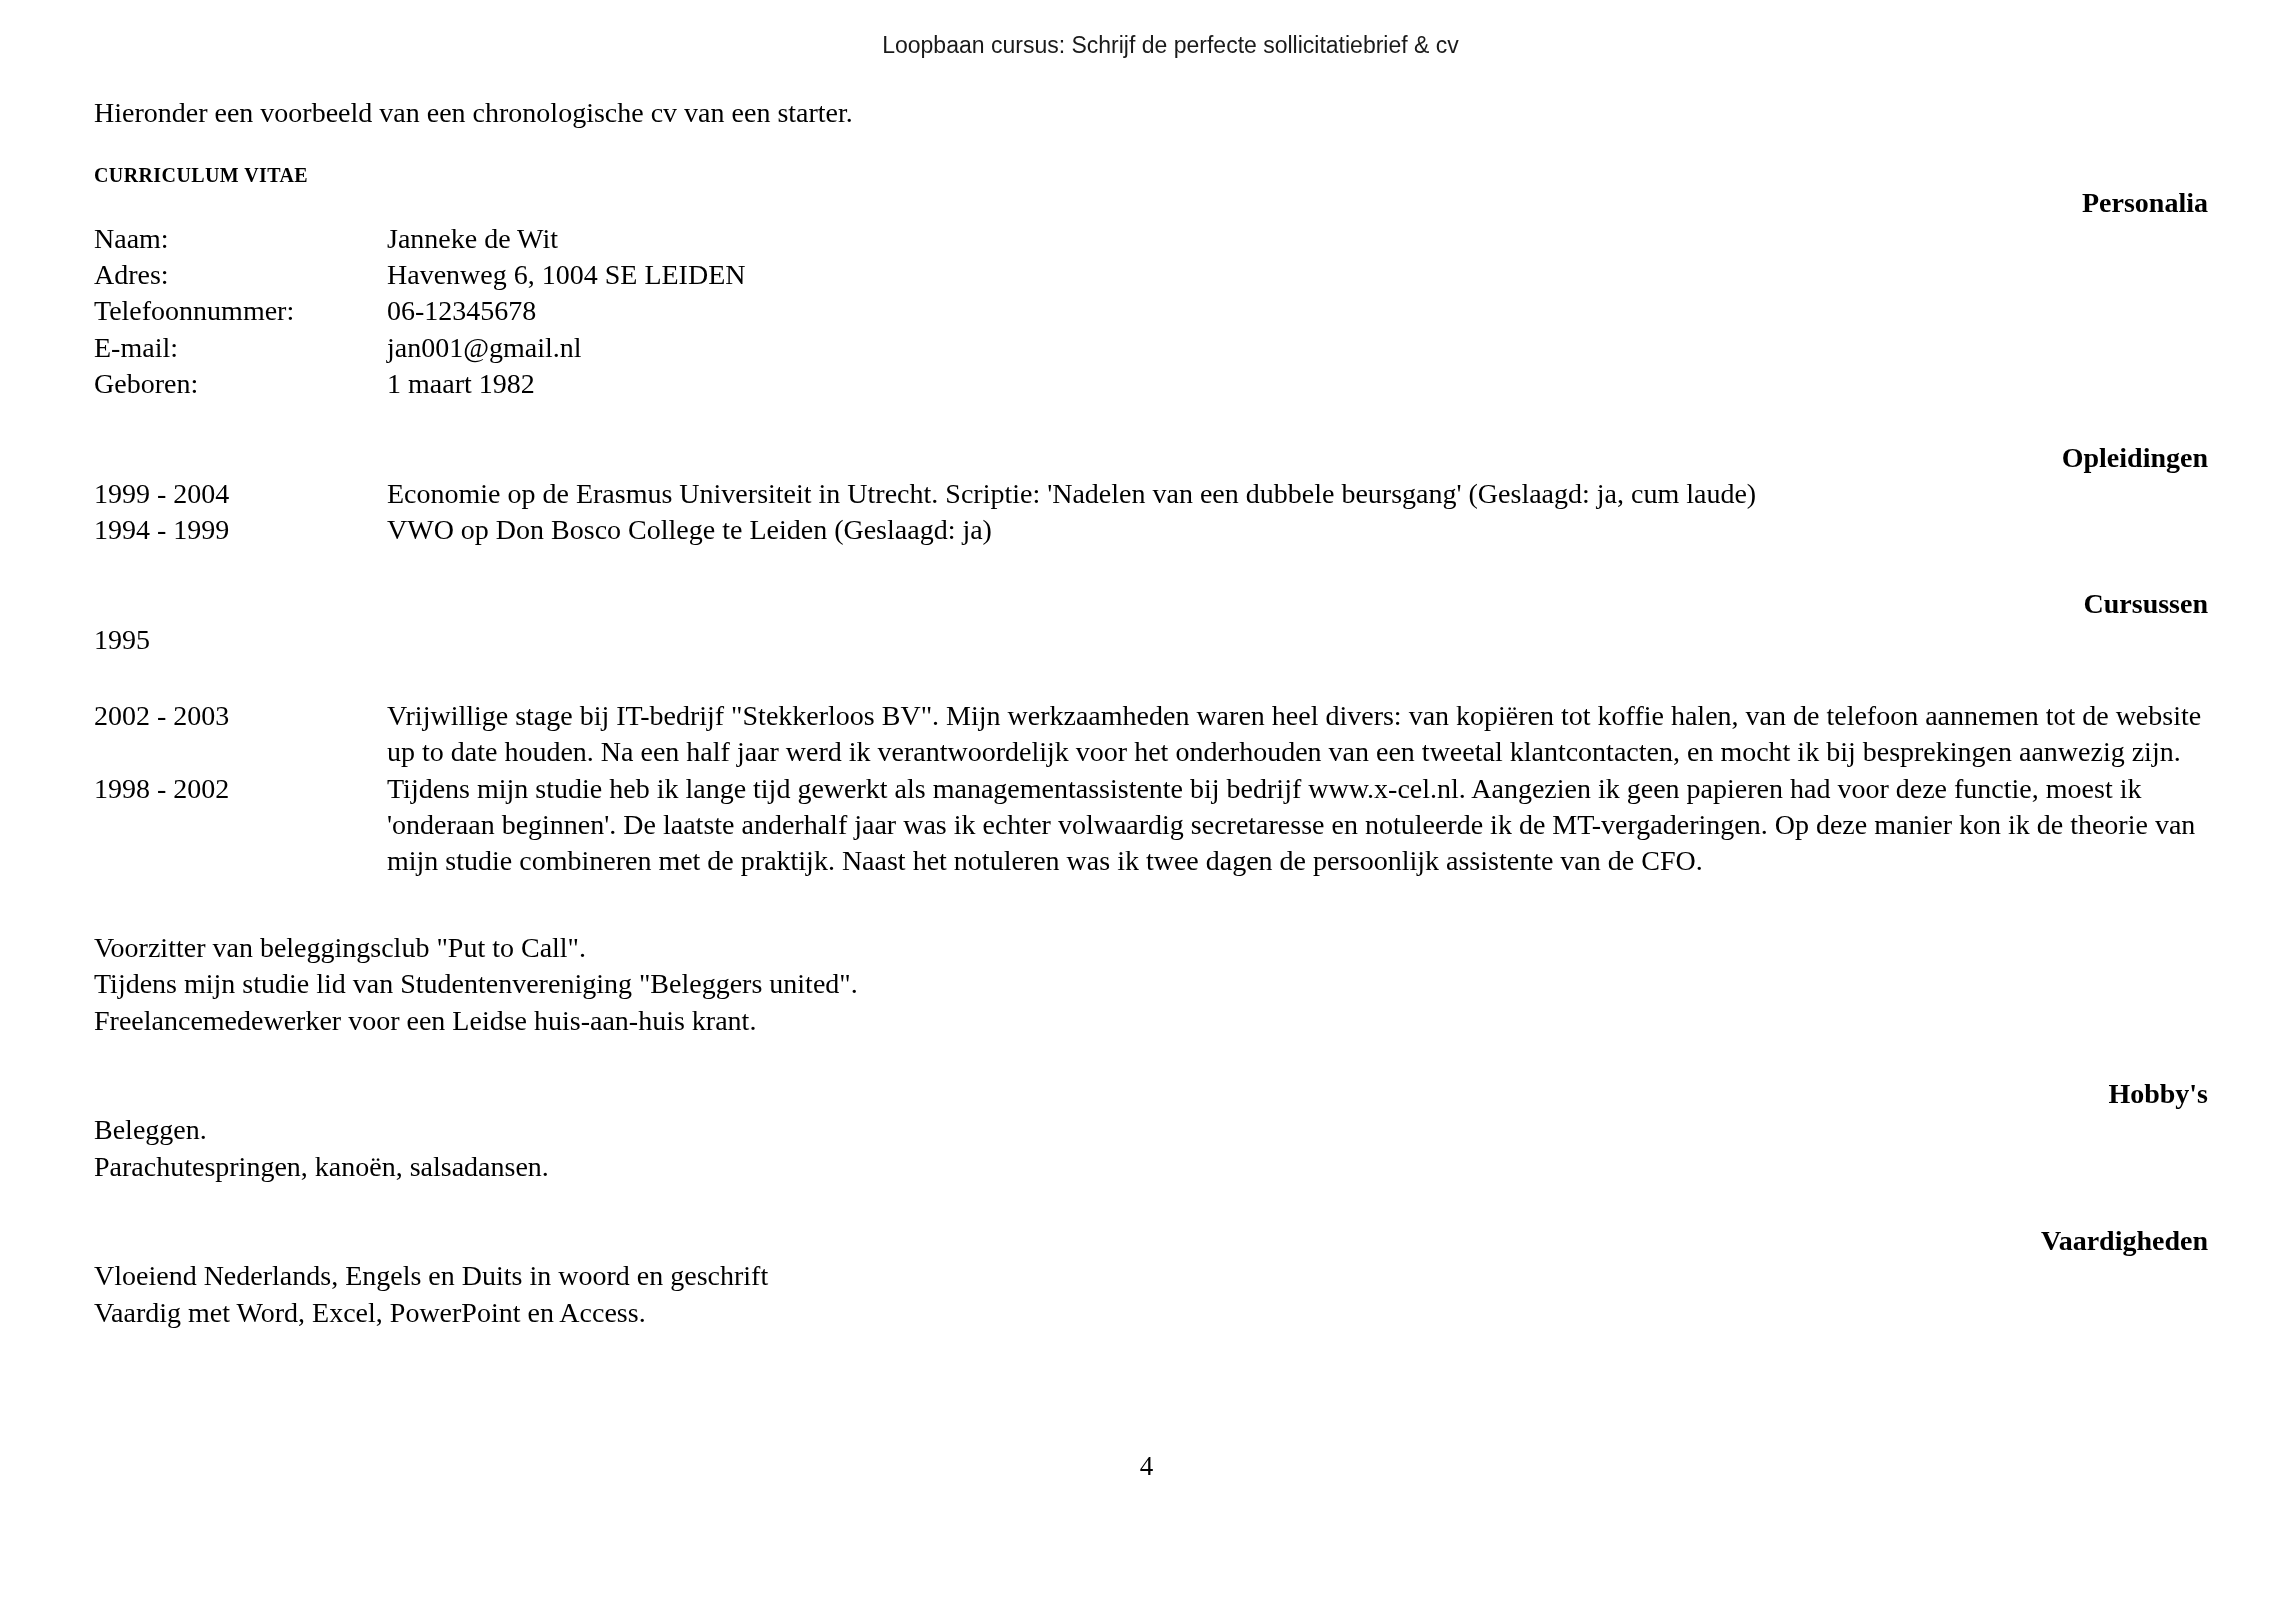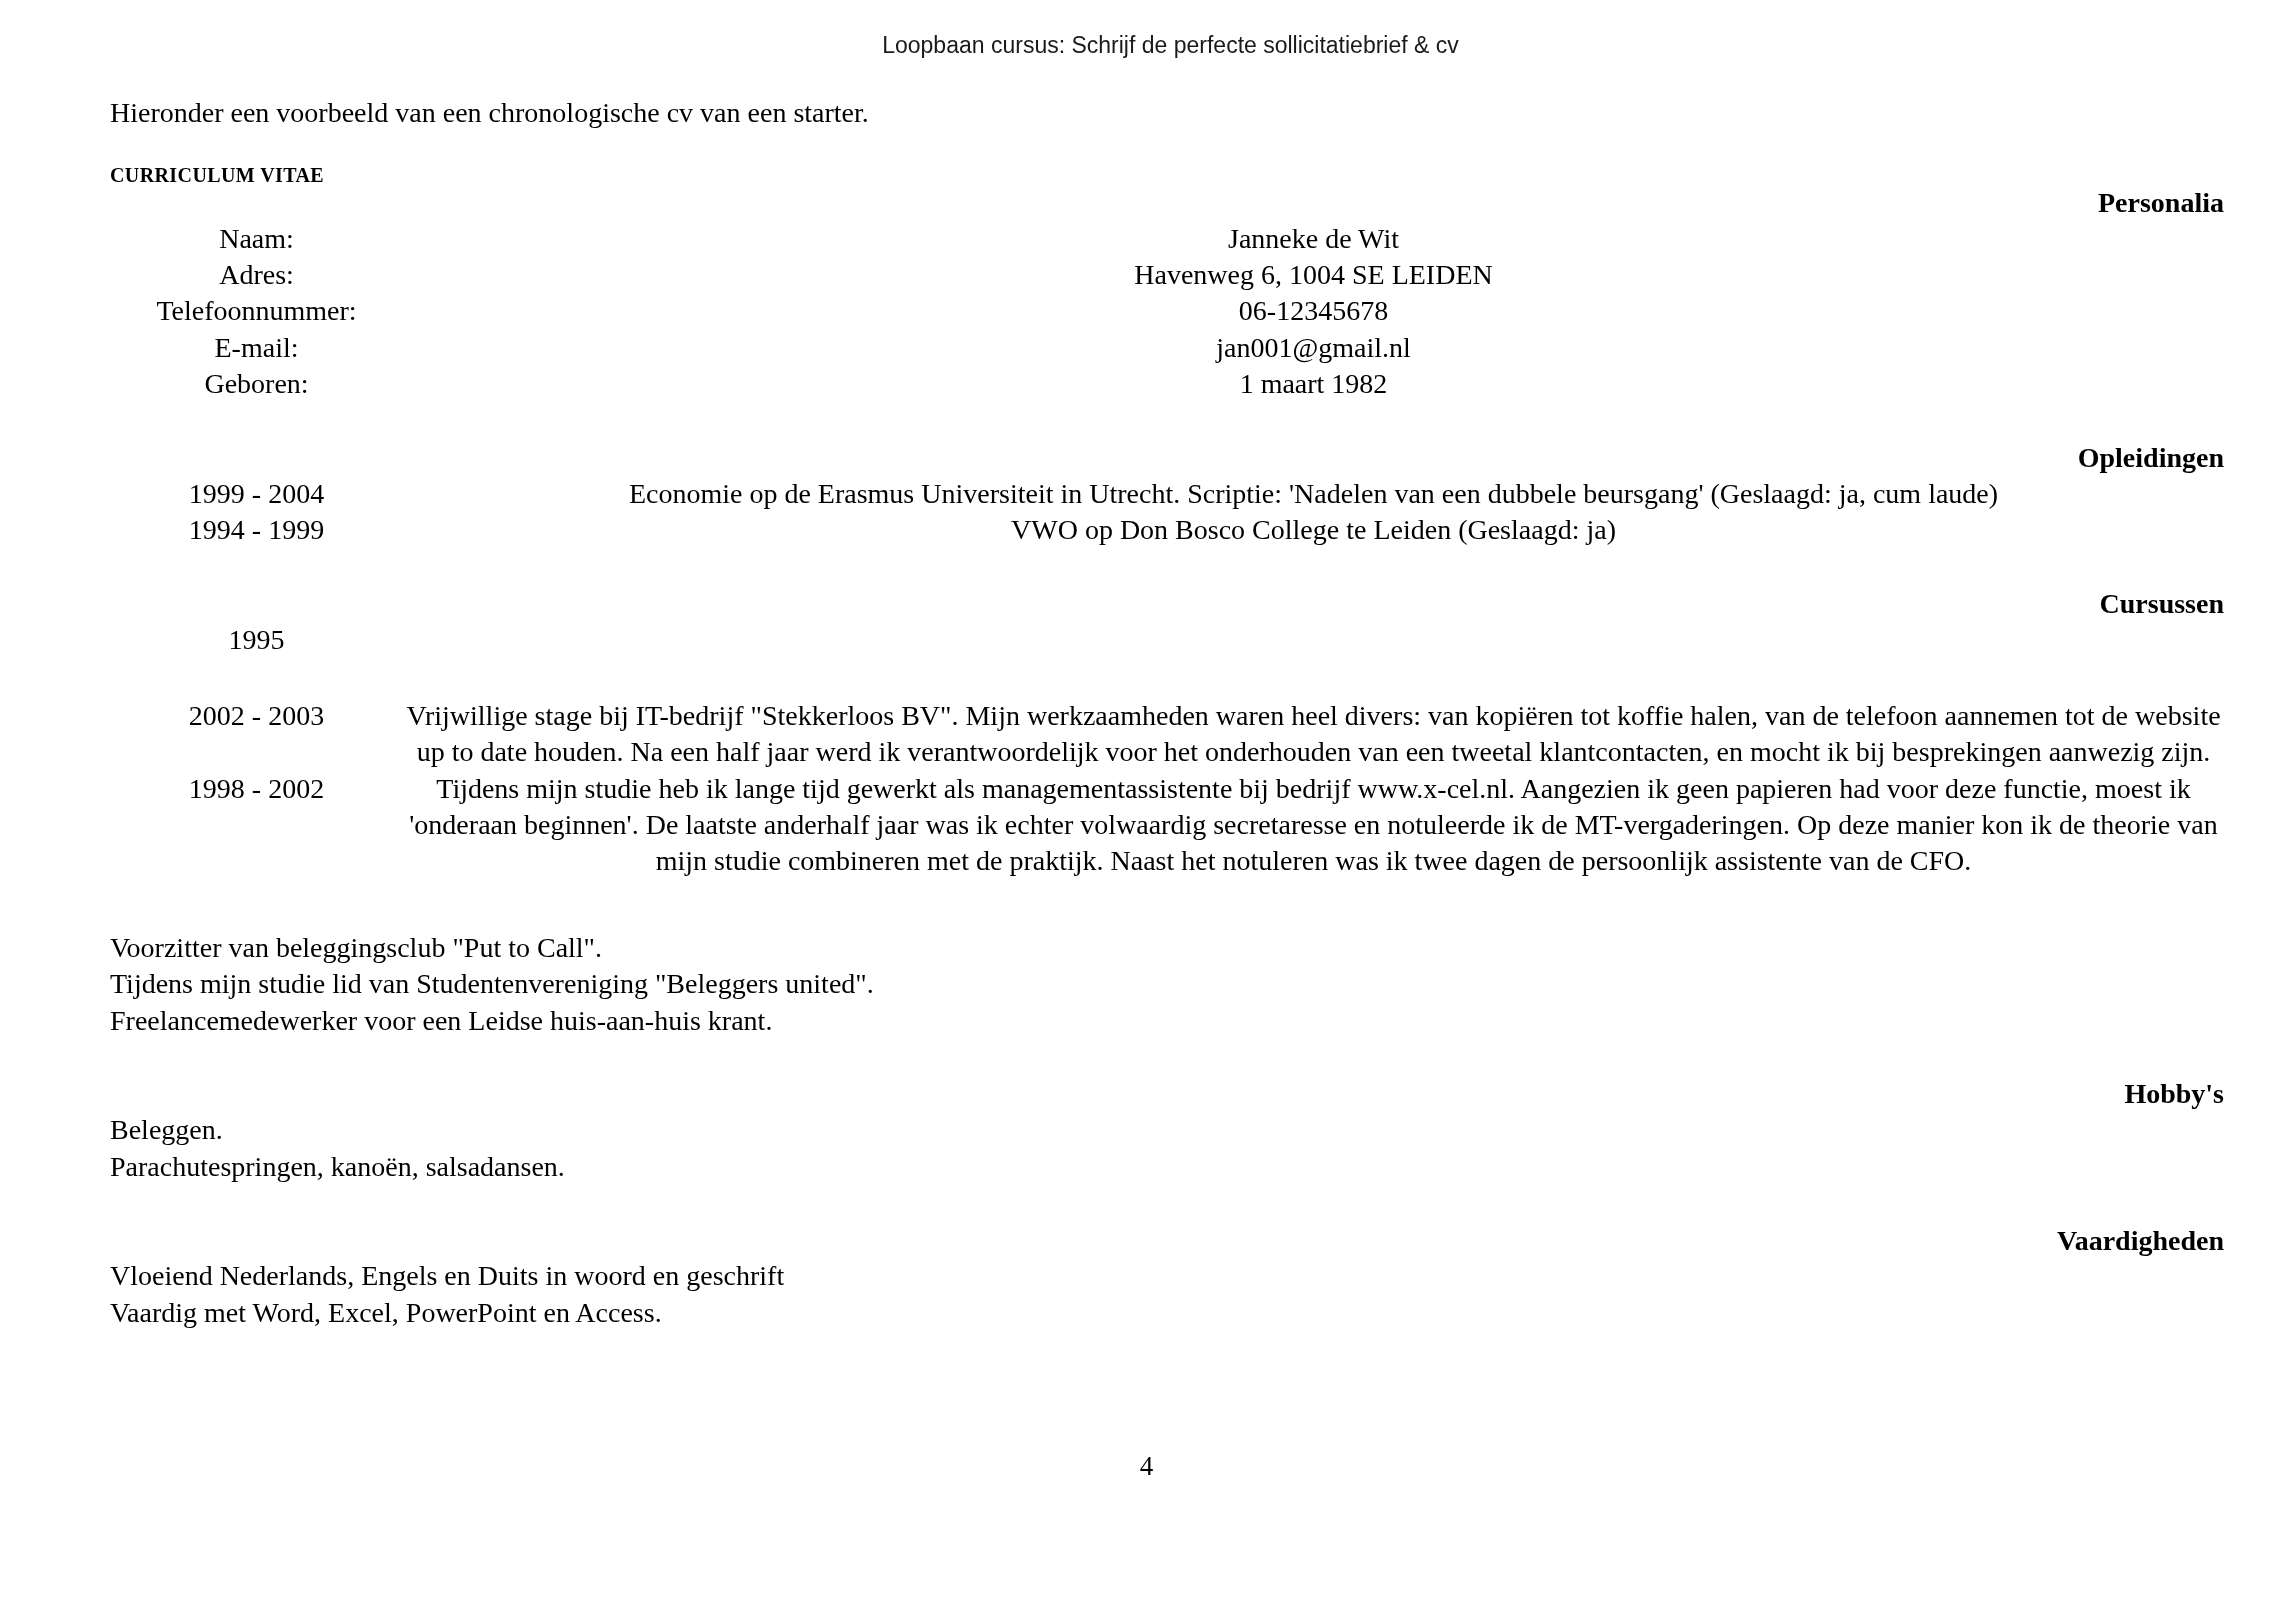--- a/index.html
+++ b/index.html
@@ -28,21 +28,21 @@
     width: 2293px;
     text-align: center;
     font-family: "Liberation Sans", sans-serif;
     font-size: 23px;
     color: #1a1a1a;
     padding-left: 24px;
   }
   .content {
     position: absolute;
     top: 94px;
-    left: 110px;
+    left: 94px;
     width: 2114px;
   }
   .intro {
     font-size: 28px;
     line-height: 1.35;
     margin-bottom: 32px;
   }
   .doc-title {
     font-size: 20px;
     font-weight: bold;
@@ -55,21 +55,20 @@
     font-size: 28px;
     font-weight: bold;
     margin-bottom: 1.8px;
     text-align: right;
   }
   .row {
     display: flex;
     align-items: flex-start;
     font-size: 28px;
     line-height: 1.30;
-    text-align: center;
   }
   .row .label {
     width: 293px;
     flex: 0 0 293px;
   }
   .row .value {
     flex: 1 1 auto;
   }
   .plain-line {
     font-size: 28px;

